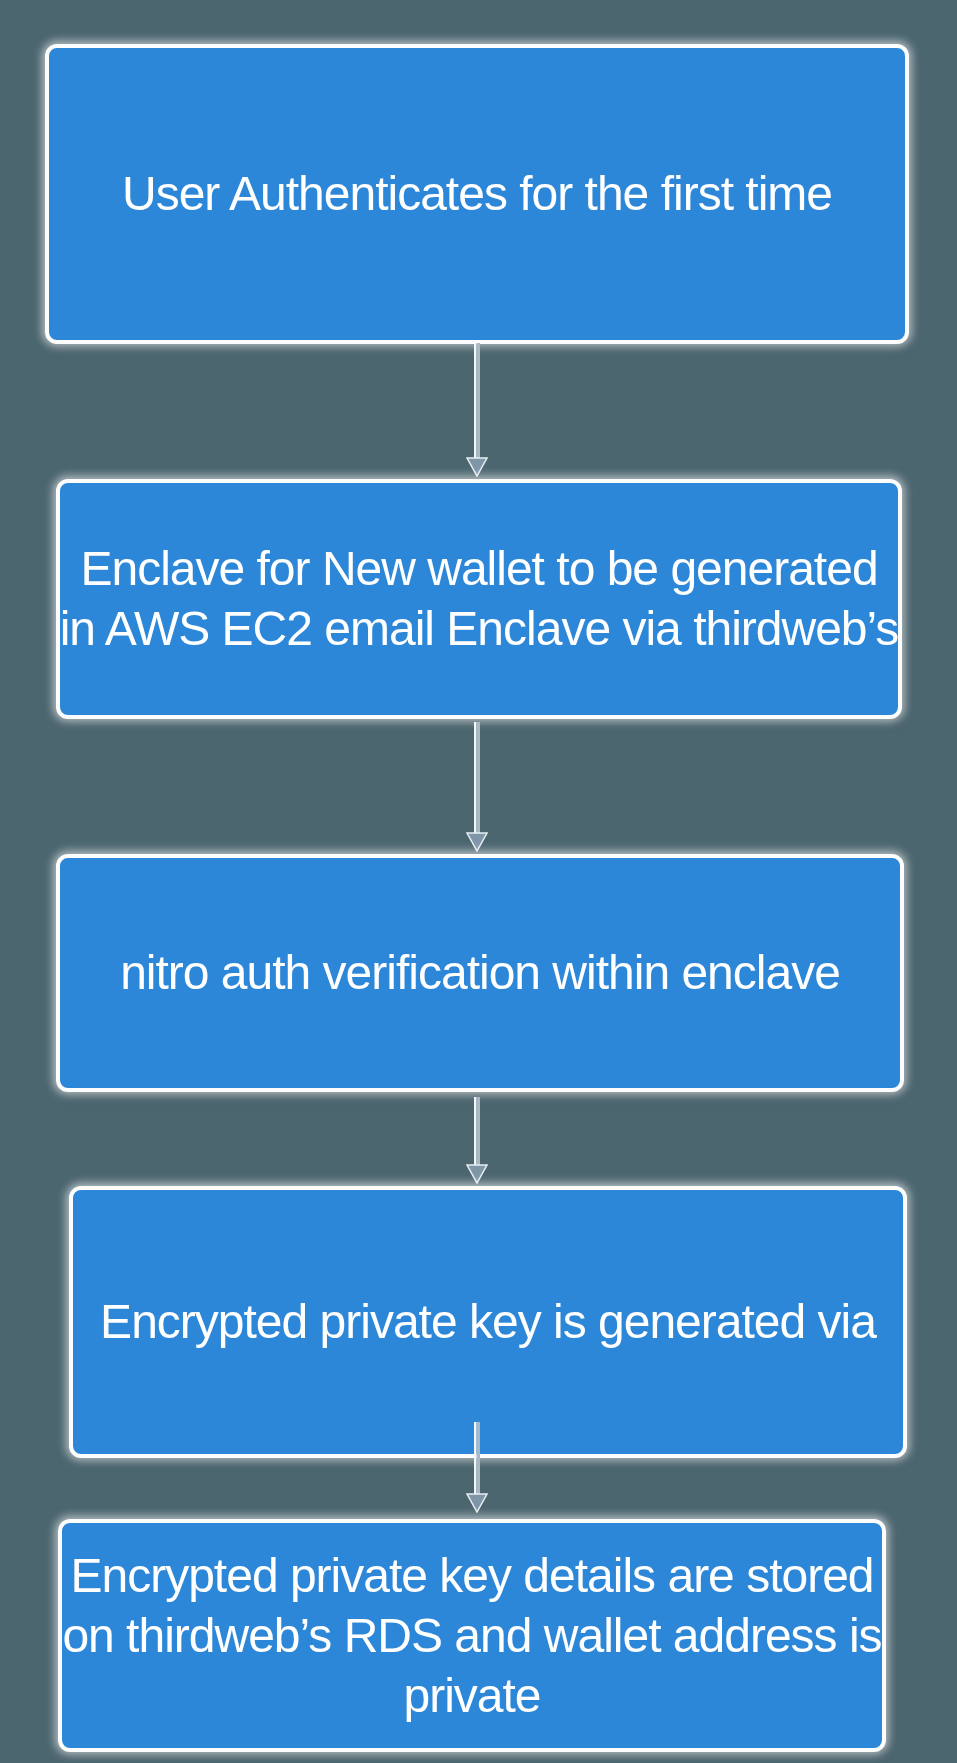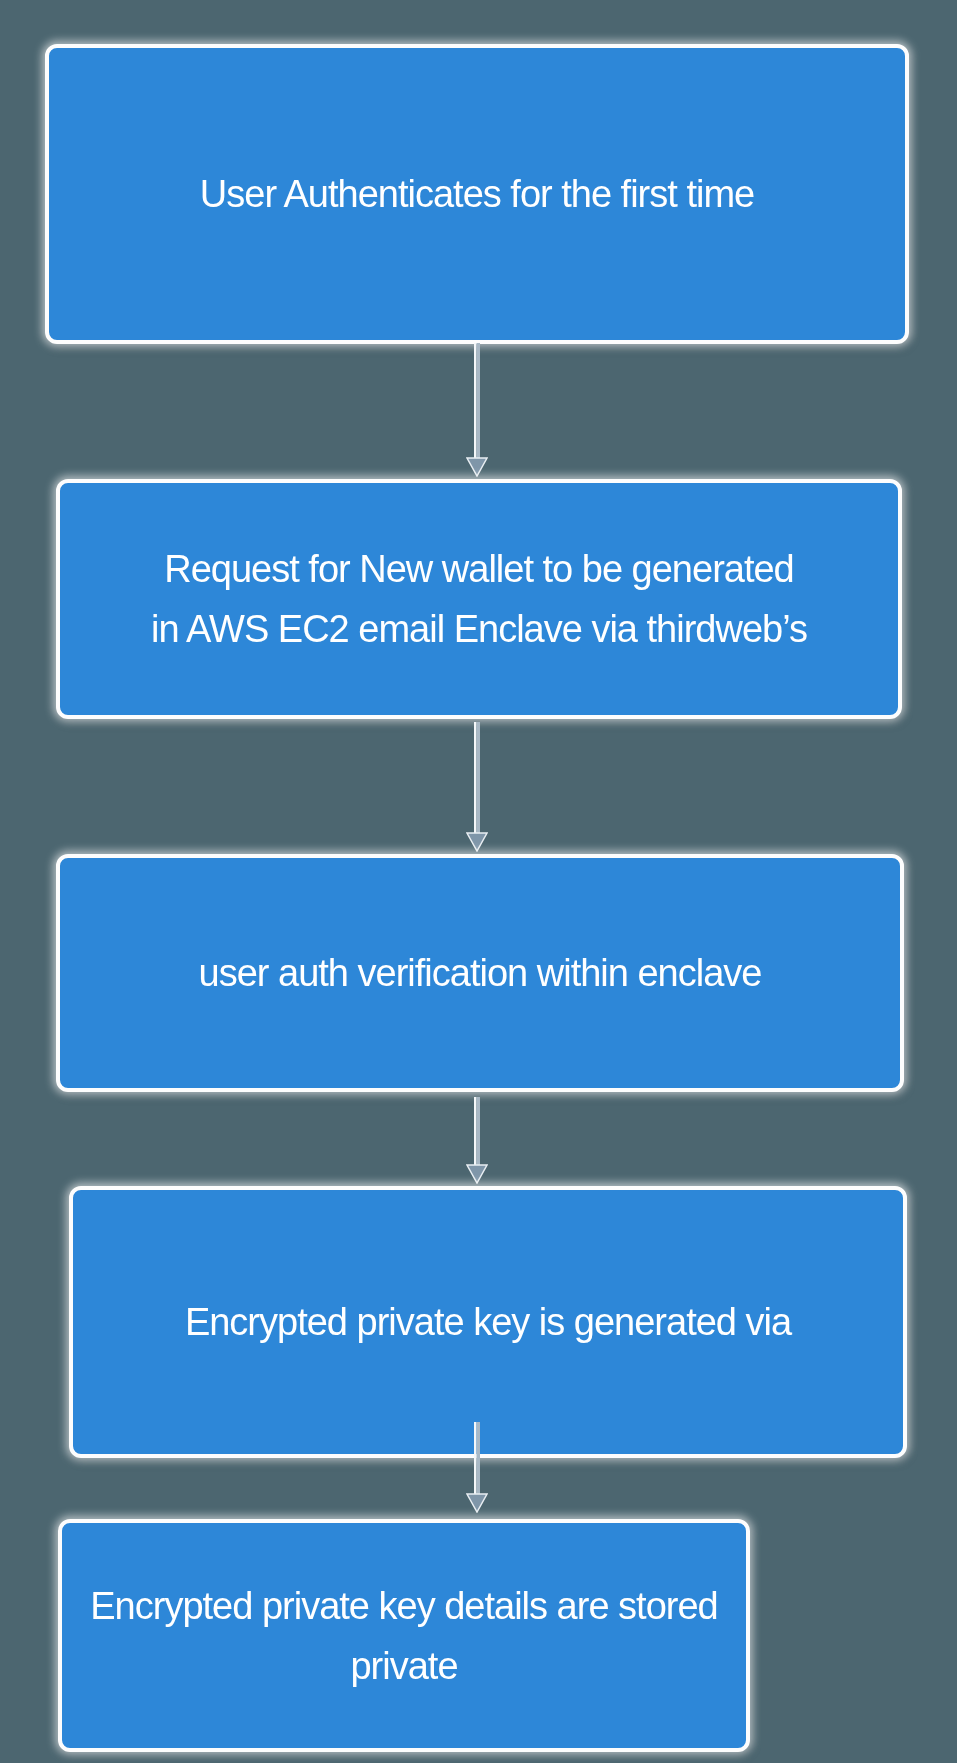--- a/index.html
+++ b/index.html
@@ -23,21 +23,21 @@
     border-radius: 12px;
     box-shadow: 0 0 9px 3px rgba(255,255,255,0.60), 2px 4px 10px rgba(26,40,48,0.28);
     display: flex;
     flex-direction: column;
     justify-content: center;
     align-items: center;
     text-align: center;
   }
   .flow-box .line {
     color: #ffffff;
-    font-size: 38px;
+    font-size: 48px;
     line-height: 60px;
     letter-spacing: -1px;
     white-space: nowrap;
   }
   .flow-arrow {
     position: absolute;
     width: 22px;
     left: 466px; 
   }
   .flow-arrow svg { display: block; }
@@ -53,34 +53,34 @@
 
   <div class="flow-arrow" style="top:343px; height:134px;">
     <svg width="22" height="134" viewBox="0 0 22 134">
       <rect x="8" y="0" width="2.5" height="117" fill="#f4f7f9"></rect>
       <rect x="10.5" y="0" width="3.5" height="117" fill="#a9b9c6"></rect>
       <polygon points="1,115 21,115 11,133" fill="#7f96a9" stroke="#e8eef2" stroke-width="1.5"></polygon>
     </svg>
   </div>
 
   <div class="flow-box" style="left:56px; top:479px; width:846px; height:240px;">
-      <div class="line">Request for New wallet to be generated</div>
+      <div class="line">Enclave for New wallet to be generated</div>
       <div class="line">in AWS EC2 email Enclave via thirdweb’s</div>
     </div>
 
   <div class="flow-arrow" style="top:722px; height:130px;">
     <svg width="22" height="130" viewBox="0 0 22 130">
       <rect x="8" y="0" width="2.5" height="113" fill="#f4f7f9"></rect>
       <rect x="10.5" y="0" width="3.5" height="113" fill="#a9b9c6"></rect>
       <polygon points="1,111 21,111 11,129" fill="#7f96a9" stroke="#e8eef2" stroke-width="1.5"></polygon>
     </svg>
   </div>
 
   <div class="flow-box" style="left:56px; top:854px; width:848px; height:238px;">
-      <div class="line">user auth verification within enclave</div>
+      <div class="line">nitro auth verification within enclave</div>
     </div>
 
   <div class="flow-arrow" style="top:1097px; height:87px;">
     <svg width="22" height="87" viewBox="0 0 22 87">
       <rect x="8" y="0" width="2.5" height="70" fill="#f4f7f9"></rect>
       <rect x="10.5" y="0" width="3.5" height="70" fill="#a9b9c6"></rect>
       <polygon points="1,68 21,68 11,86" fill="#7f96a9" stroke="#e8eef2" stroke-width="1.5"></polygon>
     </svg>
   </div>
 
@@ -89,18 +89,19 @@
     </div>
 
   <div class="flow-arrow" style="top:1422px; height:91px;">
     <svg width="22" height="91" viewBox="0 0 22 91">
       <rect x="8" y="0" width="2.5" height="74" fill="#f4f7f9"></rect>
       <rect x="10.5" y="0" width="3.5" height="74" fill="#a9b9c6"></rect>
       <polygon points="1,72 21,72 11,90" fill="#7f96a9" stroke="#e8eef2" stroke-width="1.5"></polygon>
     </svg>
   </div>
 
-  <div class="flow-box" style="left:58px; top:1519px; width:692px; height:233px;">
+  <div class="flow-box" style="left:58px; top:1519px; width:828px; height:233px;">
       <div class="line">Encrypted private key details are stored</div>
+      <div class="line">on thirdweb’s RDS and wallet address is</div>
       <div class="line">private</div>
     </div>
 
 </div>
 
 </body></html>

